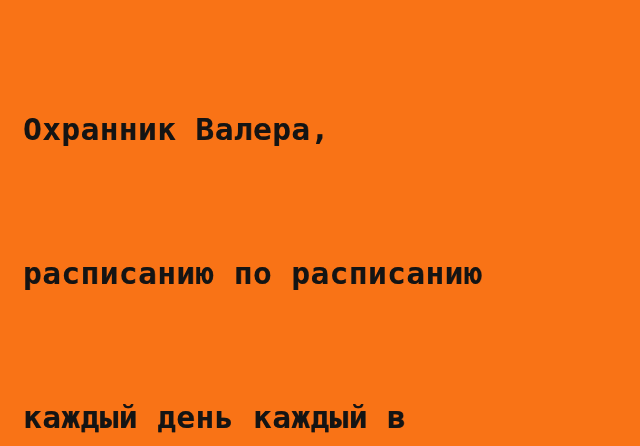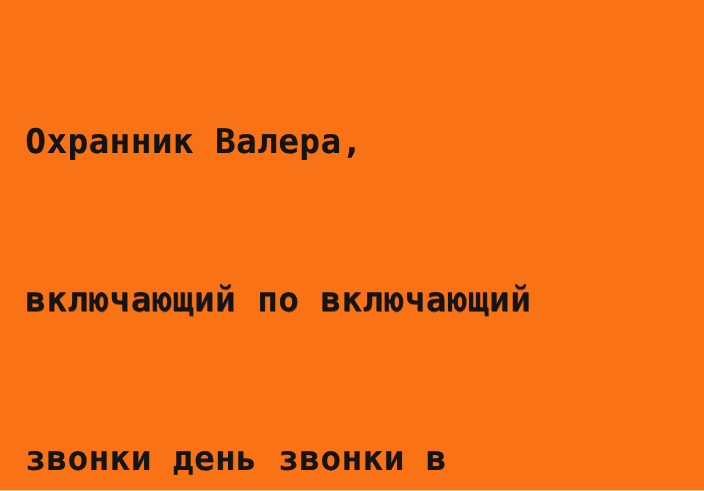--- a/index.html
+++ b/index.html
@@ -30,22 +30,22 @@
   .text-line {
     height: 48px;
   }
 </style>
 </head>
 <body>
 
 <div class="page">
   <div class="text-block">
     <div class="text-line">Охранник Валера,</div>
-    <div class="text-line">включающий по включающий</div>
-    <div class="text-line">звонки день звонки в</div>
+    <div class="text-line">расписанию по расписанию</div>
+    <div class="text-line">каждый день каждый в</div>
     
     
     
     
     
     
   </div>
 </div>
 
 </body></html>

